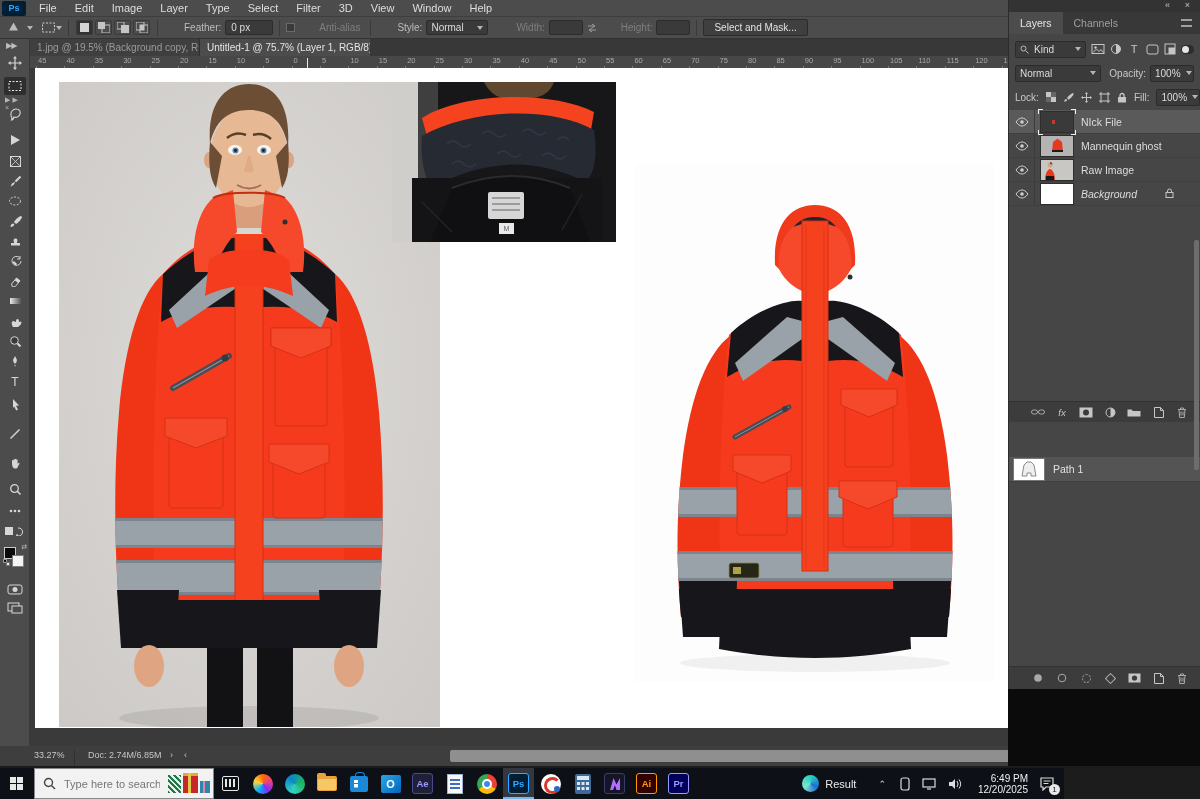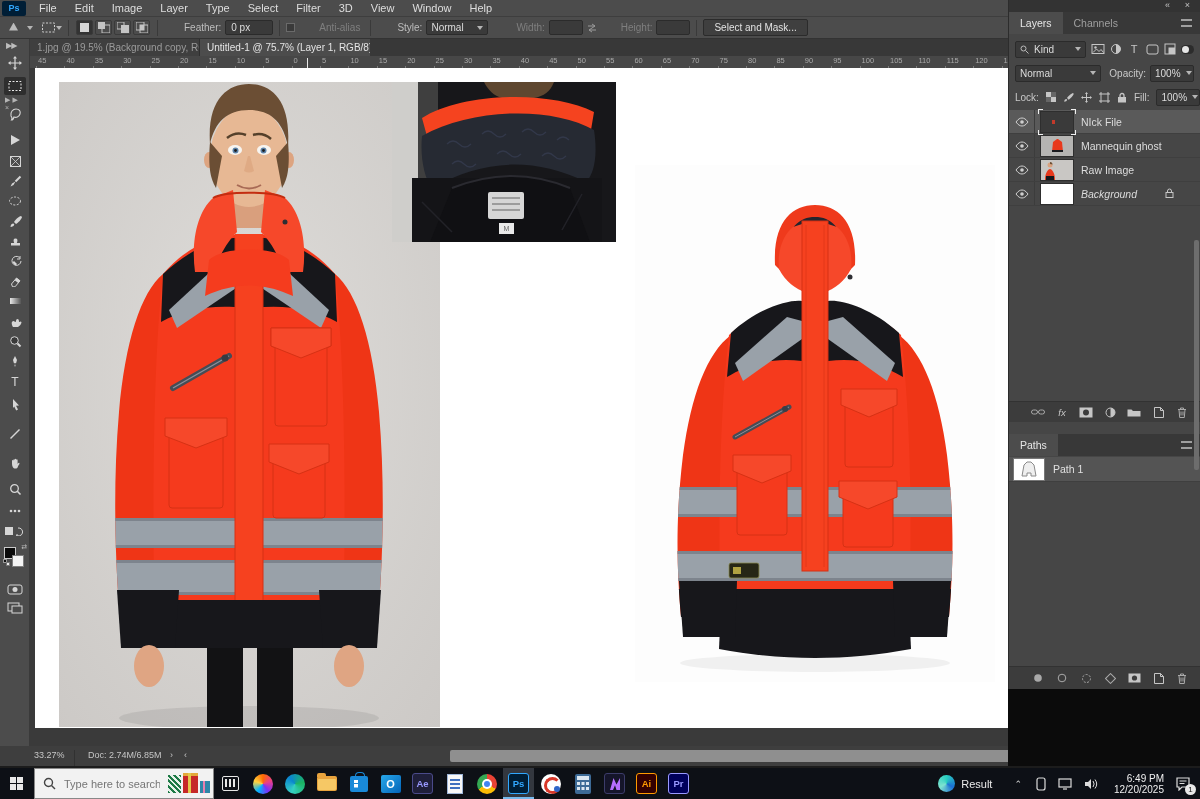--- a/index.html
+++ b/index.html
@@ -98,21 +98,21 @@
   .lock-glyph{margin-left:auto;margin-right:26px;}
   .strip{position:absolute;left:0;width:100%;height:21px;background:#3c3c3c;border-top:1px solid #323232;display:flex;align-items:center;justify-content:flex-end;gap:8px;padding-right:10px;}
   .strip .icon-btn{width:16px;}
   .fx-label{font-size:9.5px;font-style:italic;color:#c6c6c6;}
   .path-row{position:absolute;left:0;width:100%;height:25px;background:#545454;display:flex;align-items:center;font-size:10.5px;color:#e0e0e0;border-bottom:1px solid #3f3f3f;}
   .path-thumb{width:30px;height:21px;background:#fff;outline:1px solid #777;margin:0 9px 0 5px;}
   .dock-scroll{position:absolute;right:1px;top:240px;width:5px;height:230px;background:#6d6d6d;border-radius:2px;}
   .dock-below{position:absolute;left:1008px;top:689px;width:192px;height:77px;background:#0b0b0b;}
 
   
-  .taskbar{position:absolute;left:0;top:768px;width:1200px;height:31px;background:#0d1016;display:flex;align-items:center;}
+  .taskbar{position:absolute;left:0;top:768px;width:1064px;height:31px;background:#0d1016;display:flex;align-items:center;}
   .start{width:34px;height:31px;display:flex;align-items:center;justify-content:center;}
   .win-logo{width:14px;height:14px;display:grid;grid-template-columns:6px 6px;grid-template-rows:6px 6px;gap:1px;}
   .win-logo i{background:#e8e8e8;}
   .searchbox{width:180px;height:31px;background:#f2f2f2;border:1px solid #888;display:flex;align-items:center;position:relative;}
   .searchbox svg{margin:0 6px 0 8px;}
   .searchbox input{border:none;outline:none;background:transparent;font-size:11px;width:100px;color:#333;}
   .gifts{position:absolute;right:3px;top:4px;display:flex;align-items:flex-end;gap:2px;}
   .gift{position:relative;}
   .gift.g1{width:13px;height:18px;background:repeating-linear-gradient(45deg,#1d7a46 0 2px,#e8f2ea 2px 4px);}
   .gift.g2{width:15px;height:20px;background:#c62828;border-top:3px solid #e3a83a;}
@@ -823,24 +823,20 @@
         </span>
       <span class="icon-btn">
           <svg width="10" height="11">
             <path d="M1 2.5h8M3.5 2.5V1h3v1.5" fill="none" stroke="#a9a9a9"></path>
             <path d="M2 2.5l.7 8h4.6l.7-8" fill="none" stroke="#a9a9a9"></path>
             <path d="M4 4.5v4M6 4.5v4" stroke="#a9a9a9"></path>
           </svg>
         </span>
     </div>
 
-    <div class="ptabs" style="top:434px">
-      <span class="ptab active">Paths</span>
-      <span class="pmenu"></span>
-    </div>
     <div class="path-row" style="top:457px">
       <span class="path-thumb"><svg width="30" height="21">
             <rect width="30" height="21" fill="#fff"></rect>
             <path d="M10 6l3-3h4l3 3 2 11h-5v-3h-4v3H8z" fill="#efefef" stroke="#8a8a8a"></path>
           </svg></span>
       <span>Path 1</span>
     </div>
     <div class="strip" style="top:666px;height:23px">
       <span class="icon-btn">
           <svg width="10" height="10">

